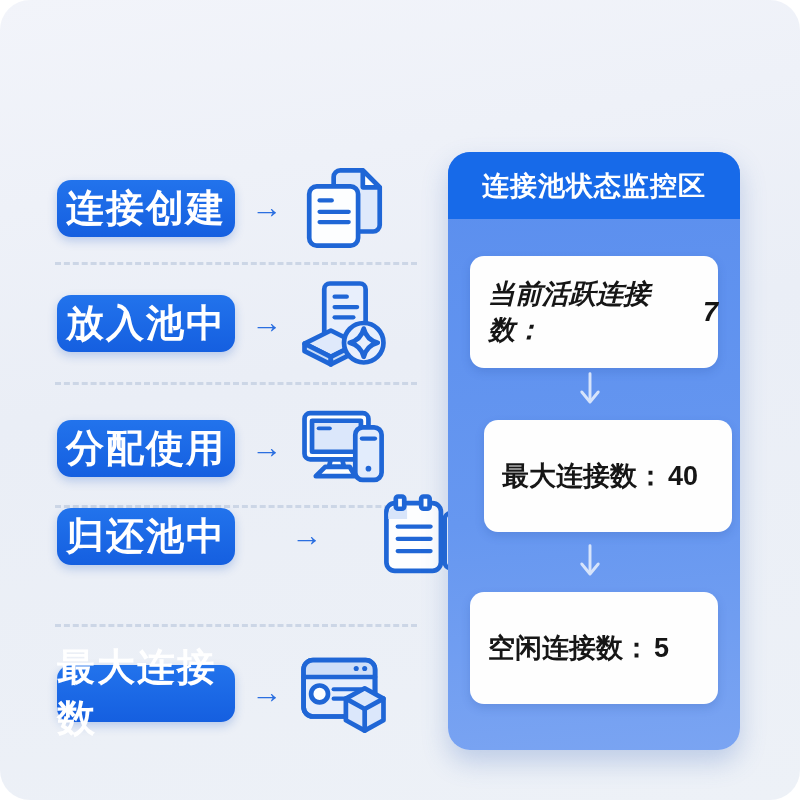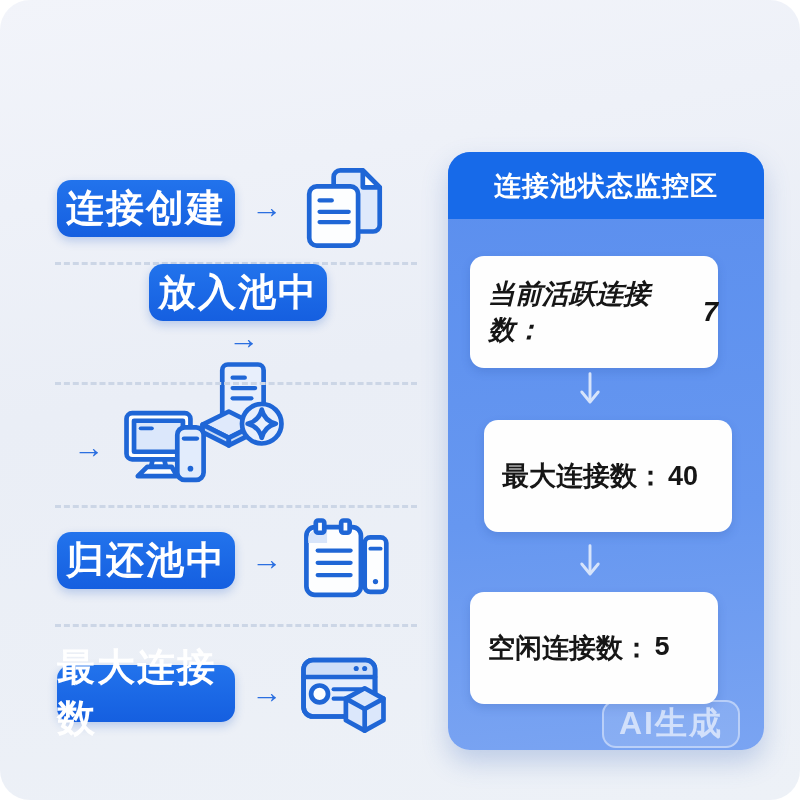--- a/index.html
+++ b/index.html
@@ -20,36 +20,36 @@
             display:flex;align-items:center;justify-content:center;
             color:#ffffff;font-size:38px;font-weight:700;letter-spacing:2px;
             box-shadow:0 4px 10px rgba(30,90,200,0.25);font-family:Liberation Mono, monospace;}
   .step-arrow{flex:none;width:40px;margin-left:12px;text-align:center;
               color:#2b6fe0;font-size:31px;font-weight:700;}
   .step-icon{flex:none;width:98px;height:94px;margin-left:8px;}
   .divider{position:absolute;left:55px;width:362px;height:0;
            border-top:3px dashed #ccd6e6;}
 
   
-  .panel{position:absolute;left:448px;top:152px;width:316px;height:598px;
+  .panel{position:absolute;left:448px;top:152px;width:292px;height:598px;
          border-radius:22px;
          background:linear-gradient(175deg,#5a8eee 0%,#6697f0 60%,#7aa4f2 100%);
          box-shadow:0 12px 26px rgba(70,110,190,0.28);}
   .panel-header{height:67px;border-radius:22px 22px 0 0;background:#176ae9;
                 display:flex;align-items:center;justify-content:center;
                 color:#ffffff;font-size:27px;font-weight:700;letter-spacing:1px;}
   .metric-card{position:absolute;left:22px;width:248px;height:112px;
                background:#fefefe;border-radius:14px;
                display:flex;align-items:center;padding-left:18px;box-sizing:border-box;
                font-size:27px;font-weight:600;color:#161616;
                box-shadow:0 4px 10px rgba(35,75,160,0.20);}
   .metric-card .value{margin-left:4px;}
   .card-1{top:104px;font-style:italic;}
   .card-2{top:268px;margin-left:14px;}
-  .card-3{top:440px;font-family:Liberation Mono, monospace;}
+  .card-3{top:440px;}
   .down-arrow{position:absolute;left:128px;width:28px;height:42px;}
   .down-arrow-1{top:219px;}
   .down-arrow-2{top:391px;}
 
   
   .watermark{position:absolute;left:602px;top:700px;width:138px;height:48px;
              border:2.5px solid rgba(255,255,255,0.42);border-radius:14px;
              background:rgba(255,255,255,0.12);box-sizing:border-box;
              display:flex;align-items:center;justify-content:center;
              color:rgba(255,255,255,0.62);font-size:32px;font-weight:600;letter-spacing:2px;}
@@ -67,53 +67,54 @@
       <path d="M46 10 h24 l18 18 v40 a7 7 0 0 1 -7 7 h-35 a7 7 0 0 1 -7 -7 v-51 a7 7 0 0 1 7 -7 z" fill="#dfe9fb"></path>
       <path d="M70 10 v18 h18 z" fill="#ffffff"></path>
       <rect x="13" y="27" width="52" height="63" rx="8" fill="#fdfeff"></rect>
       <path d="M24 42 H37" stroke-width="4.5"></path>
       <path d="M24 54 H55" stroke-width="4.5"></path>
       <path d="M24 65 H55" stroke-width="4.5"></path>
     </svg>
   </div>
   <div class="divider" style="top:262px;"></div>
 
-  <div class="step-row" style="top:264px;flex-direction:column;">
+  <div class="step-row" style="top:275px;">
     <div class="step-btn">放入池中</div>
     <span class="step-arrow">→</span>
     <svg class="step-icon" viewBox="0 0 100 100" fill="none" stroke="#1f66d6" stroke-width="5" stroke-linecap="round" stroke-linejoin="round">
       <rect x="29" y="8" width="44" height="58" rx="6" fill="#e8effc"></rect>
       <path d="M40 22 H53" stroke-width="4.5"></path>
       <path d="M40 33 H64" stroke-width="4.5"></path>
       <path d="M40 44 H60" stroke-width="4.5"></path>
       <polygon points="8,72 36,58 64,72 36,86" fill="#dfe9fb"></polygon>
       <polygon points="8,72 8,80 36,94 36,86" fill="#c9dcf7"></polygon>
       <polygon points="64,72 64,80 36,94 36,86" fill="#c9dcf7"></polygon>
       <circle cx="71" cy="71" r="21" fill="#e8effc"></circle>
       <path d="M71 56 Q74 68 86 71 Q74 74 71 86 Q68 74 56 71 Q68 68 71 56 Z" fill="#e8effc"></path>
     </svg>
   </div>
   <div class="divider" style="top:382px;"></div>
 
   <div class="step-row" style="top:400px;">
+    <div class="step-btn">分配使用</div>
     <span class="step-arrow">→</span>
     <svg class="step-icon" viewBox="0 0 100 100" fill="none" stroke="#1f66d6" stroke-width="5" stroke-linecap="round" stroke-linejoin="round">
       <rect x="8" y="13" width="68" height="49" rx="6" fill="#fdfeff"></rect>
       <rect x="16" y="21" width="52" height="33" fill="#dbe7fb"></rect>
       <path d="M23 29 H35" stroke-width="4"></path>
       <polygon points="36,62 48,62 50,70 34,70" fill="#fdfeff"></polygon>
       <polygon points="30,70 56,70 62,80 20,80" fill="#fdfeff"></polygon>
       <rect x="62" y="28" width="28" height="56" rx="8" fill="#e2ecfc"></rect>
       <path d="M69 40 H83" stroke-width="4.5"></path>
       <circle cx="76" cy="72" r="3" fill="#1f66d6" stroke="none"></circle>
     </svg>
   </div>
   <div class="divider" style="top:505px;"></div>
 
-  <div class="step-row" style="top:512px;">
+  <div class="step-row" style="top:488px;gap:40px;">
     <div class="step-btn">归还池中</div>
     <span class="step-arrow">→</span>
     <svg class="step-icon" viewBox="0 0 100 100" fill="none" stroke="#1f66d6" stroke-width="5" stroke-linecap="round" stroke-linejoin="round">
       <rect x="10" y="15" width="58" height="72" rx="9" fill="#fdfeff"></rect>
       <path d="M12 30 a10 10 0 0 1 10 -12 h10 v14 h-20 z" fill="#d8e5fa" stroke="none"></path>
       <rect x="20" y="8" width="9" height="13" rx="2.5" fill="#fdfeff"></rect>
       <rect x="47" y="8" width="9" height="13" rx="2.5" fill="#fdfeff"></rect>
       <path d="M22 40 H57" stroke-width="4.5"></path>
       <path d="M22 53 H57" stroke-width="4.5"></path>
       <path d="M22 66 H57" stroke-width="4.5"></path>
@@ -165,15 +166,14 @@
       <path d="M14 3 V32"></path>
         <path d="M5 23 L14 34 L23 23"></path>
     </svg>
 
     <div class="metric-card card-3">
       <span>空闲连接数：</span>
       <span class="value">5</span>
     </div>
   </div>
 
-  <div class="watermark">AI生成</div>
 
 </div>
 
 </body></html>

